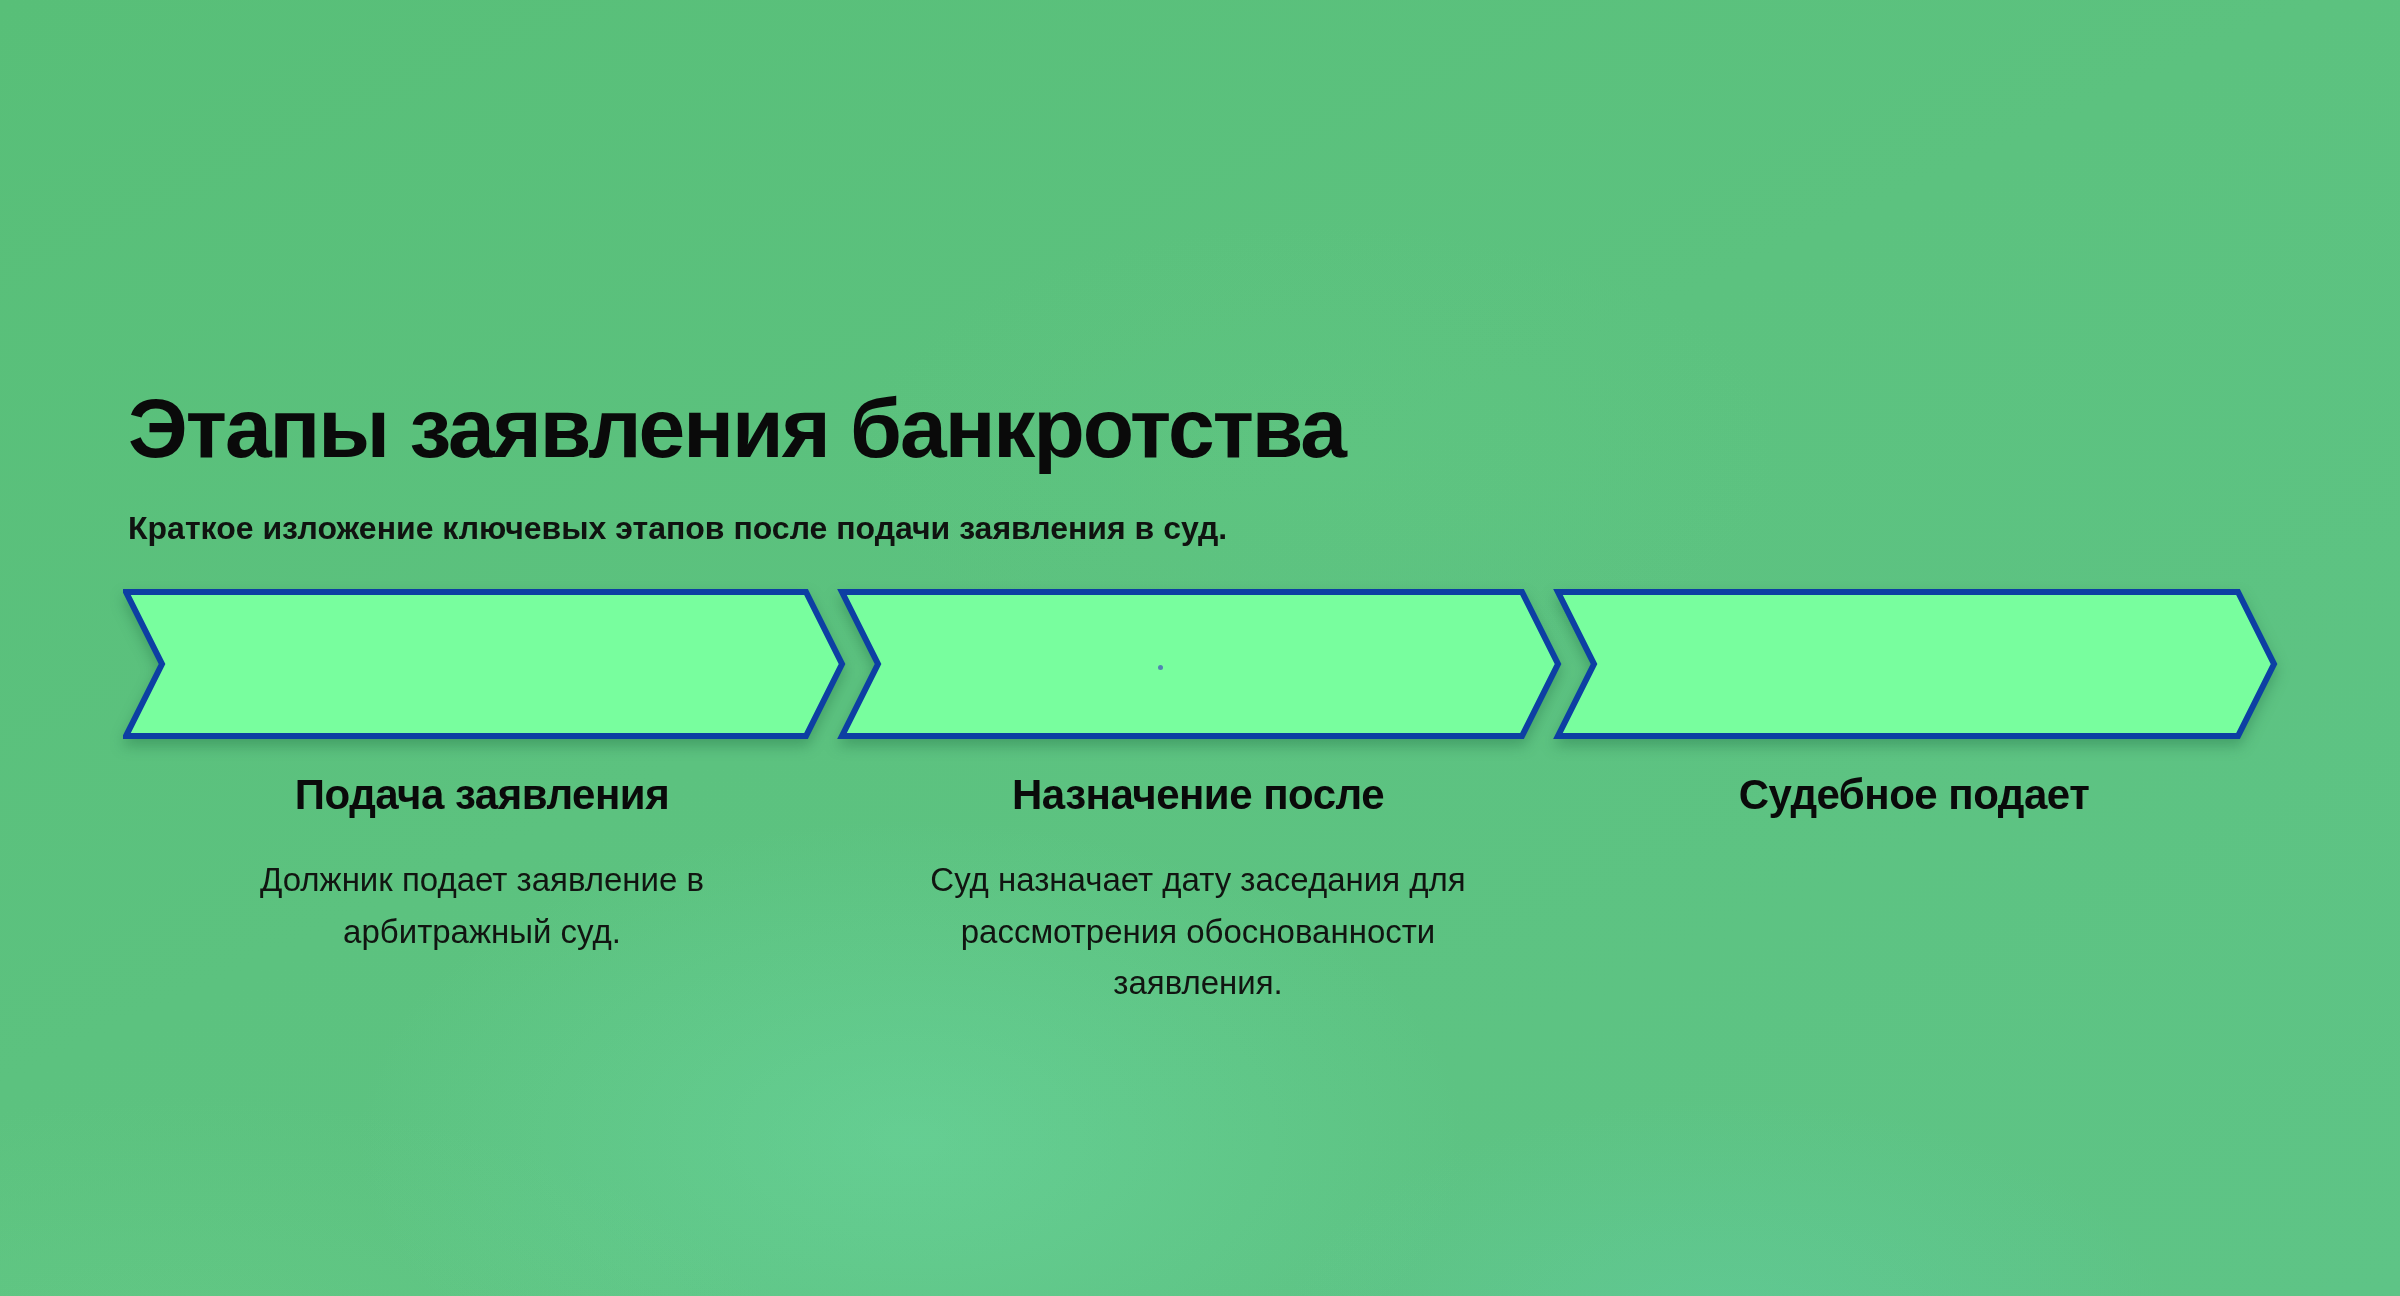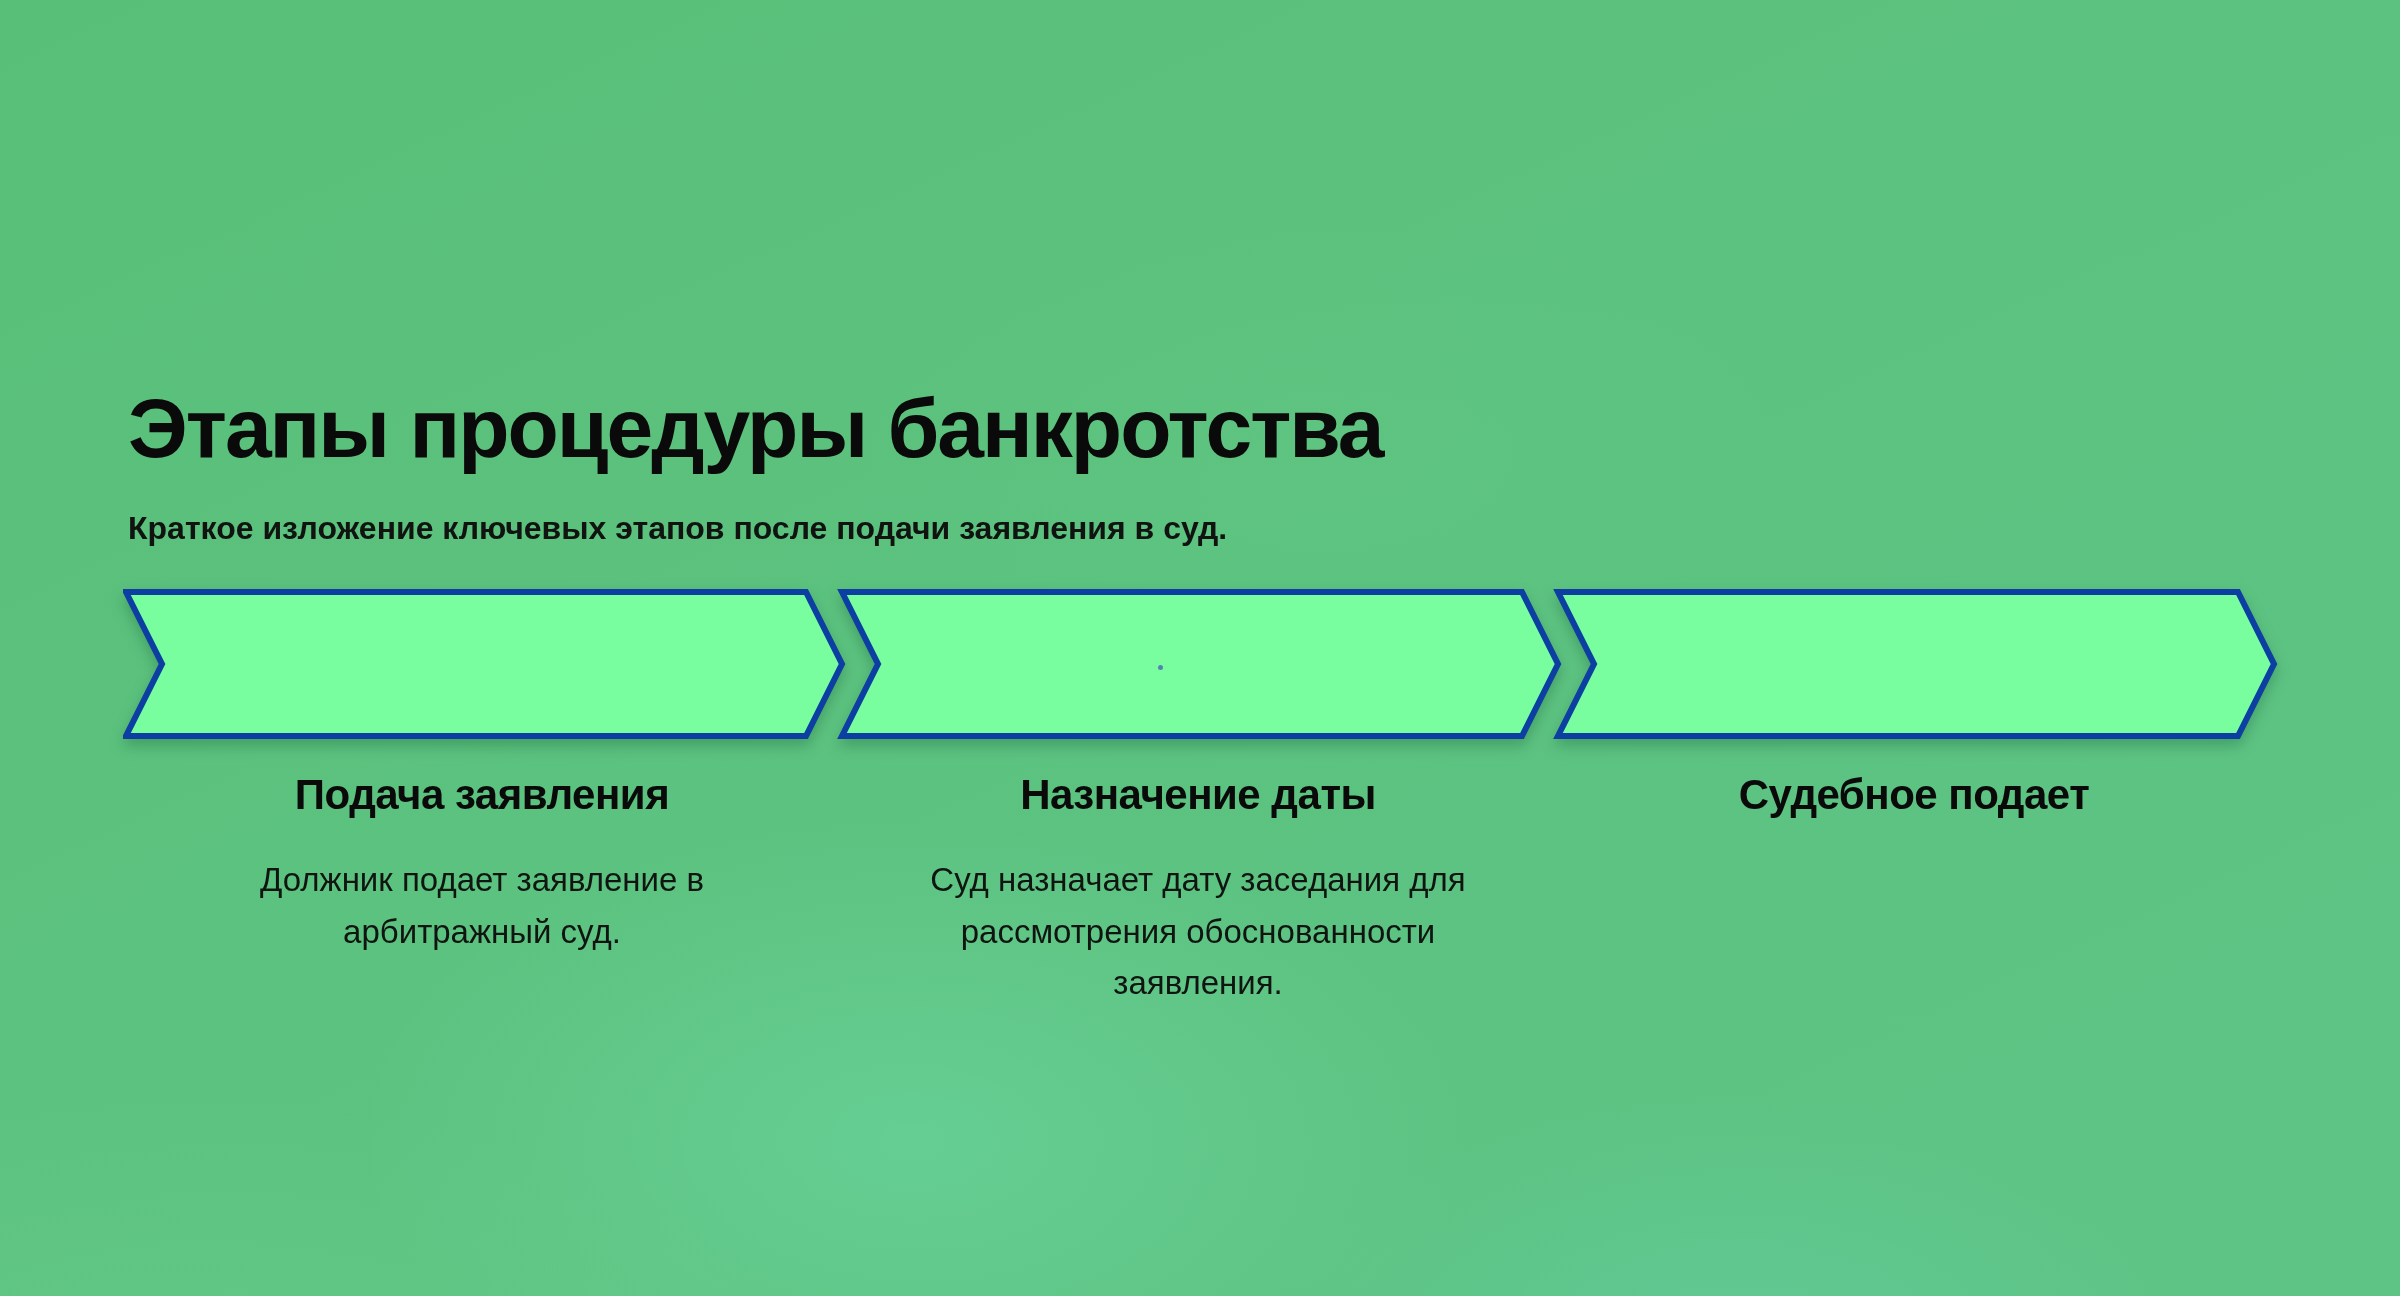--- a/index.html
+++ b/index.html
@@ -55,21 +55,21 @@
     font-size:33px;font-weight:400;line-height:1.55;
     white-space:pre-line;margin:8px;color:#111511;
     max-width:640px;
   }
 </style>
 </head>
 <body>
 
 <div class="slide">
 
-  <h1 class="title">Этапы процедуры банкротства</h1>
+  <h1 class="title">Этапы заявления банкротства</h1>
 
   <div class="subtitle">Краткое изложение ключевых этапов после подачи заявления в суд.</div>
 
   <div class="arrows-row">
     <svg viewBox="0 0 2160 152">
       <polygon class="chev" points="3,4 683,4 719,76 683,148 3,148 39,76" fill="#78fe9e"></polygon>
       <polygon class="chev" points="719,4 1399,4 1435,76 1399,148 719,148 755,76" fill="#78fe9e"></polygon>
       <polygon class="chev" points="1435,4 2115,4 2151,76 2115,148 1435,148 1471,76" fill="#78fe9e"></polygon>
     </svg>
     <div class="stray-dot"></div>
@@ -77,21 +77,21 @@
 
   <div class="columns">
 
     <div class="step">
       <h2 class="step-heading">Подача заявления</h2>
       <p class="step-body">Должник подает заявление в
 арбитражный суд.</p>
     </div>
 
     <div class="step">
-      <h2 class="step-heading">Назначение даты</h2>
+      <h2 class="step-heading">Назначение после</h2>
       <p class="step-body">Суд назначает дату заседания для
 рассмотрения обоснованности
 заявления.</p>
     </div>
 
     <div class="step">
       <h2 class="step-heading">Судебное подает</h2>
     </div>
 
   </div>

